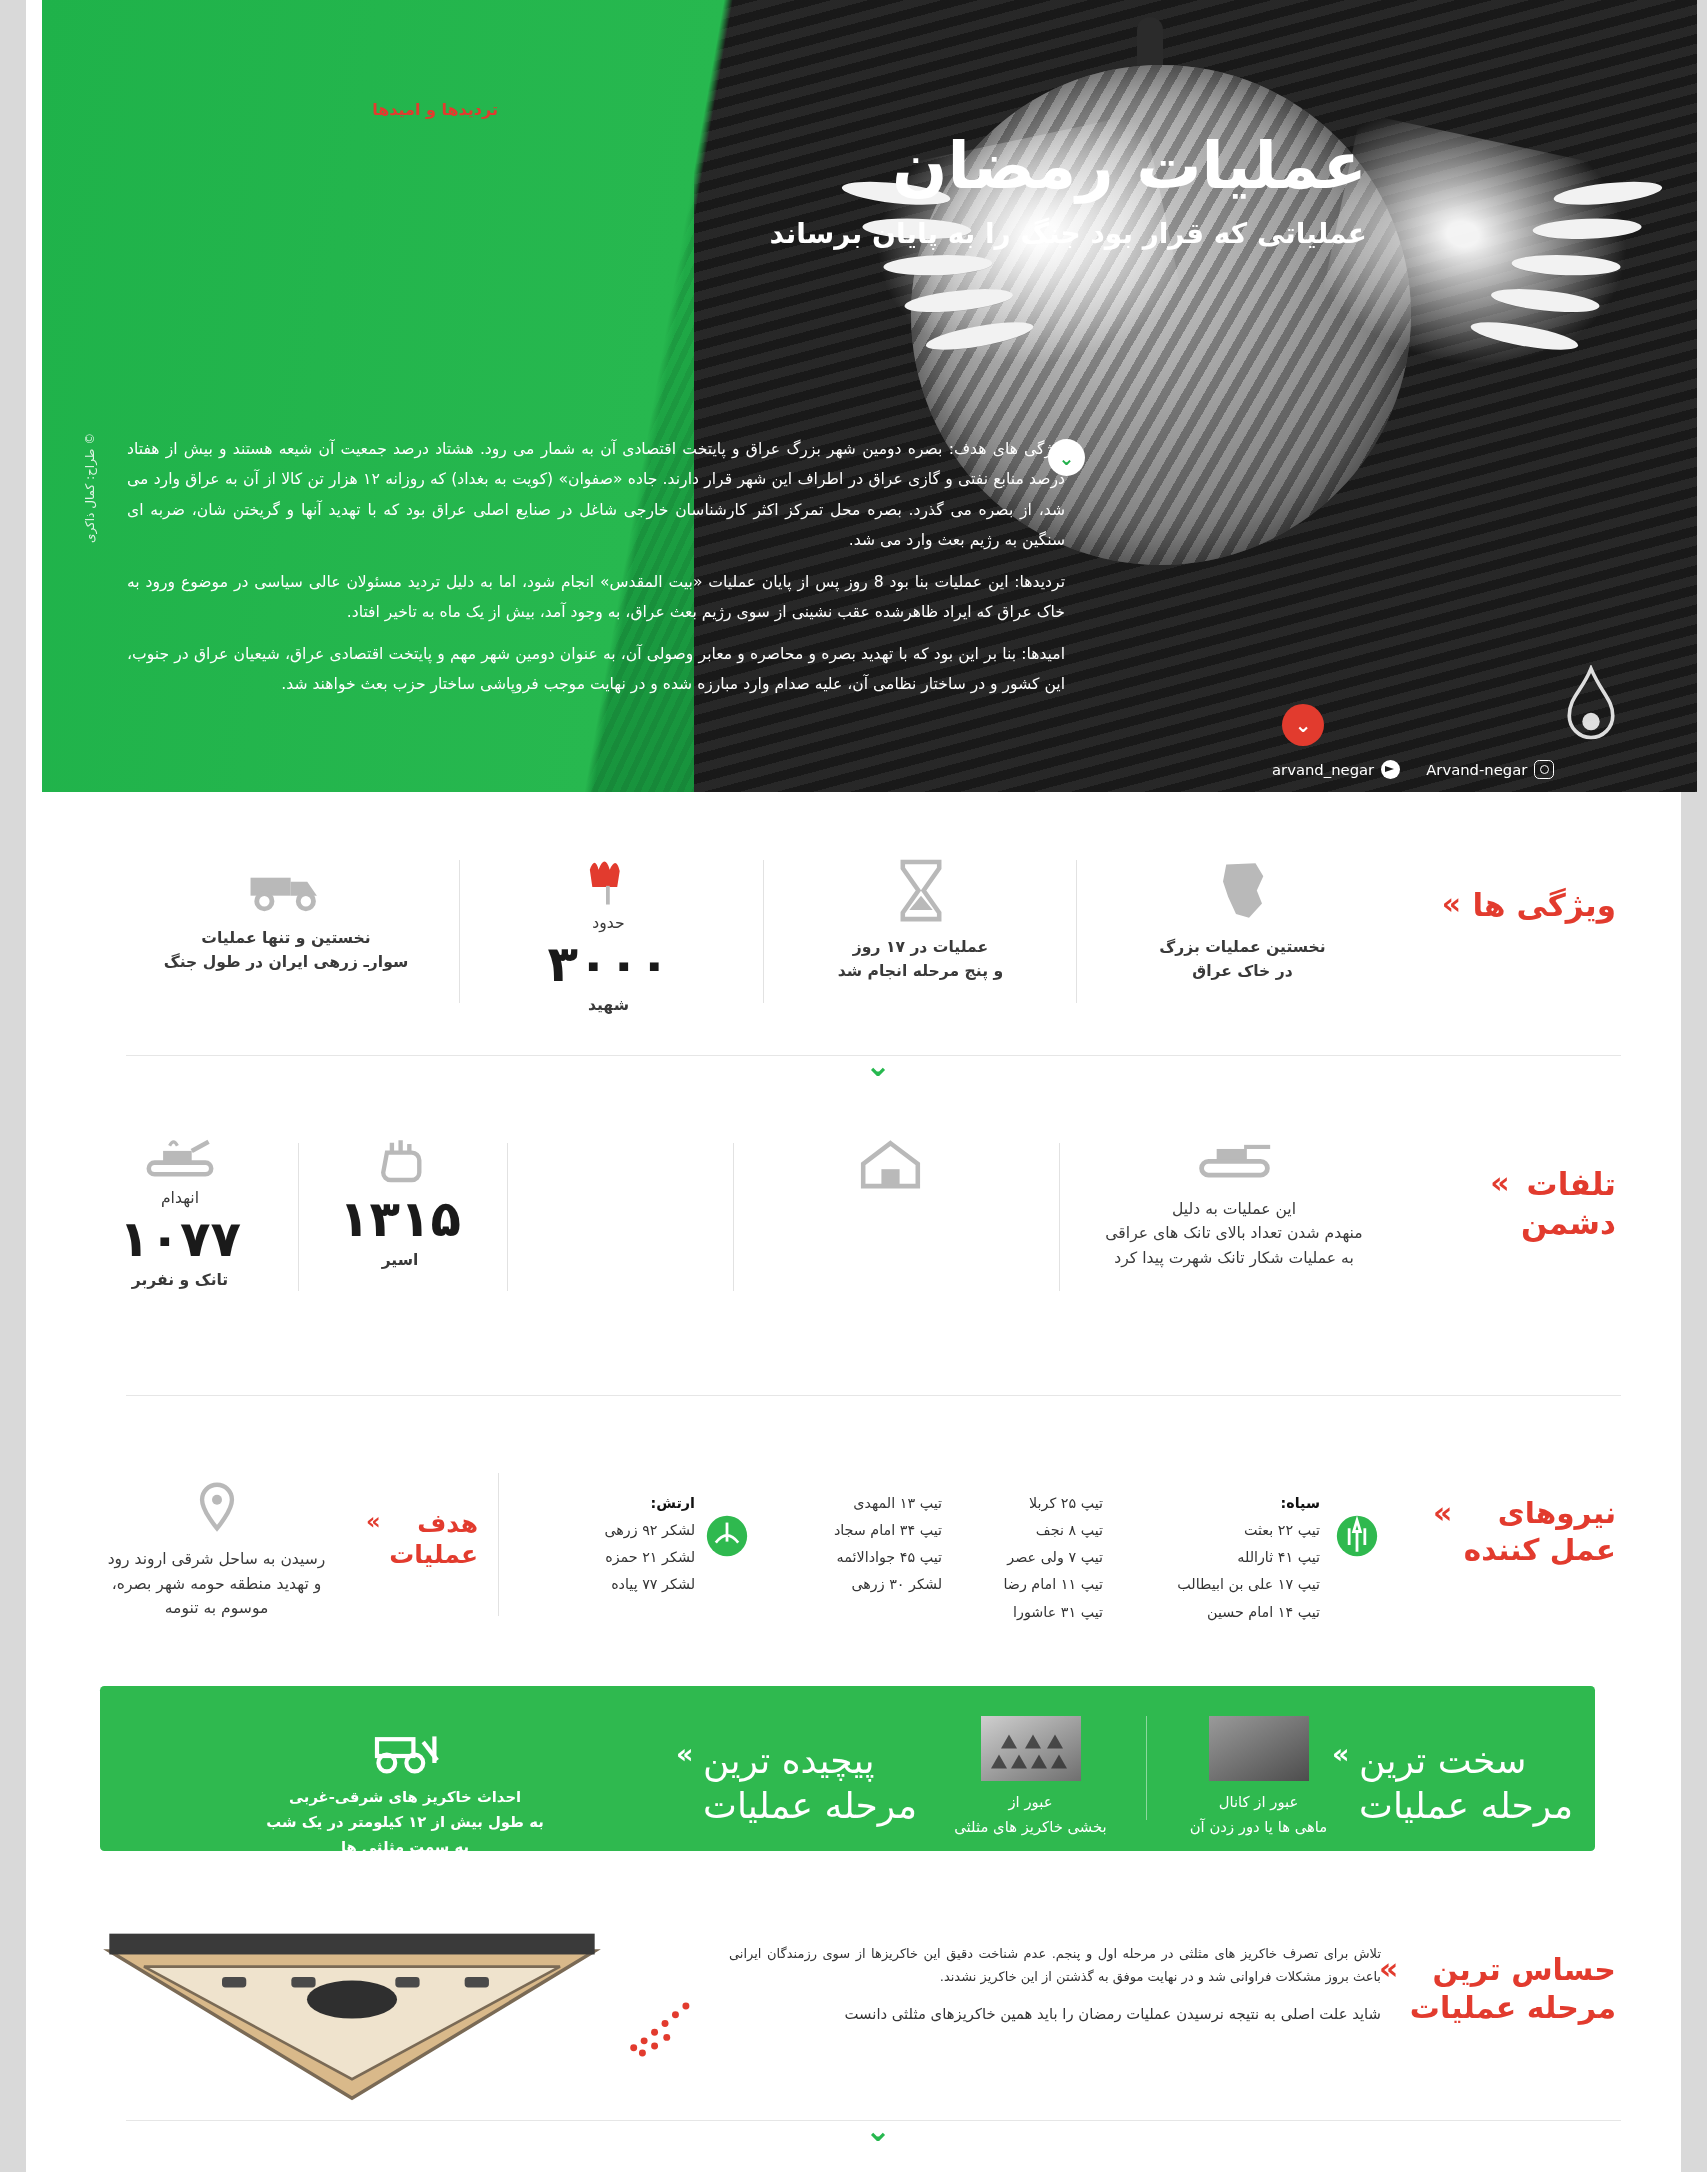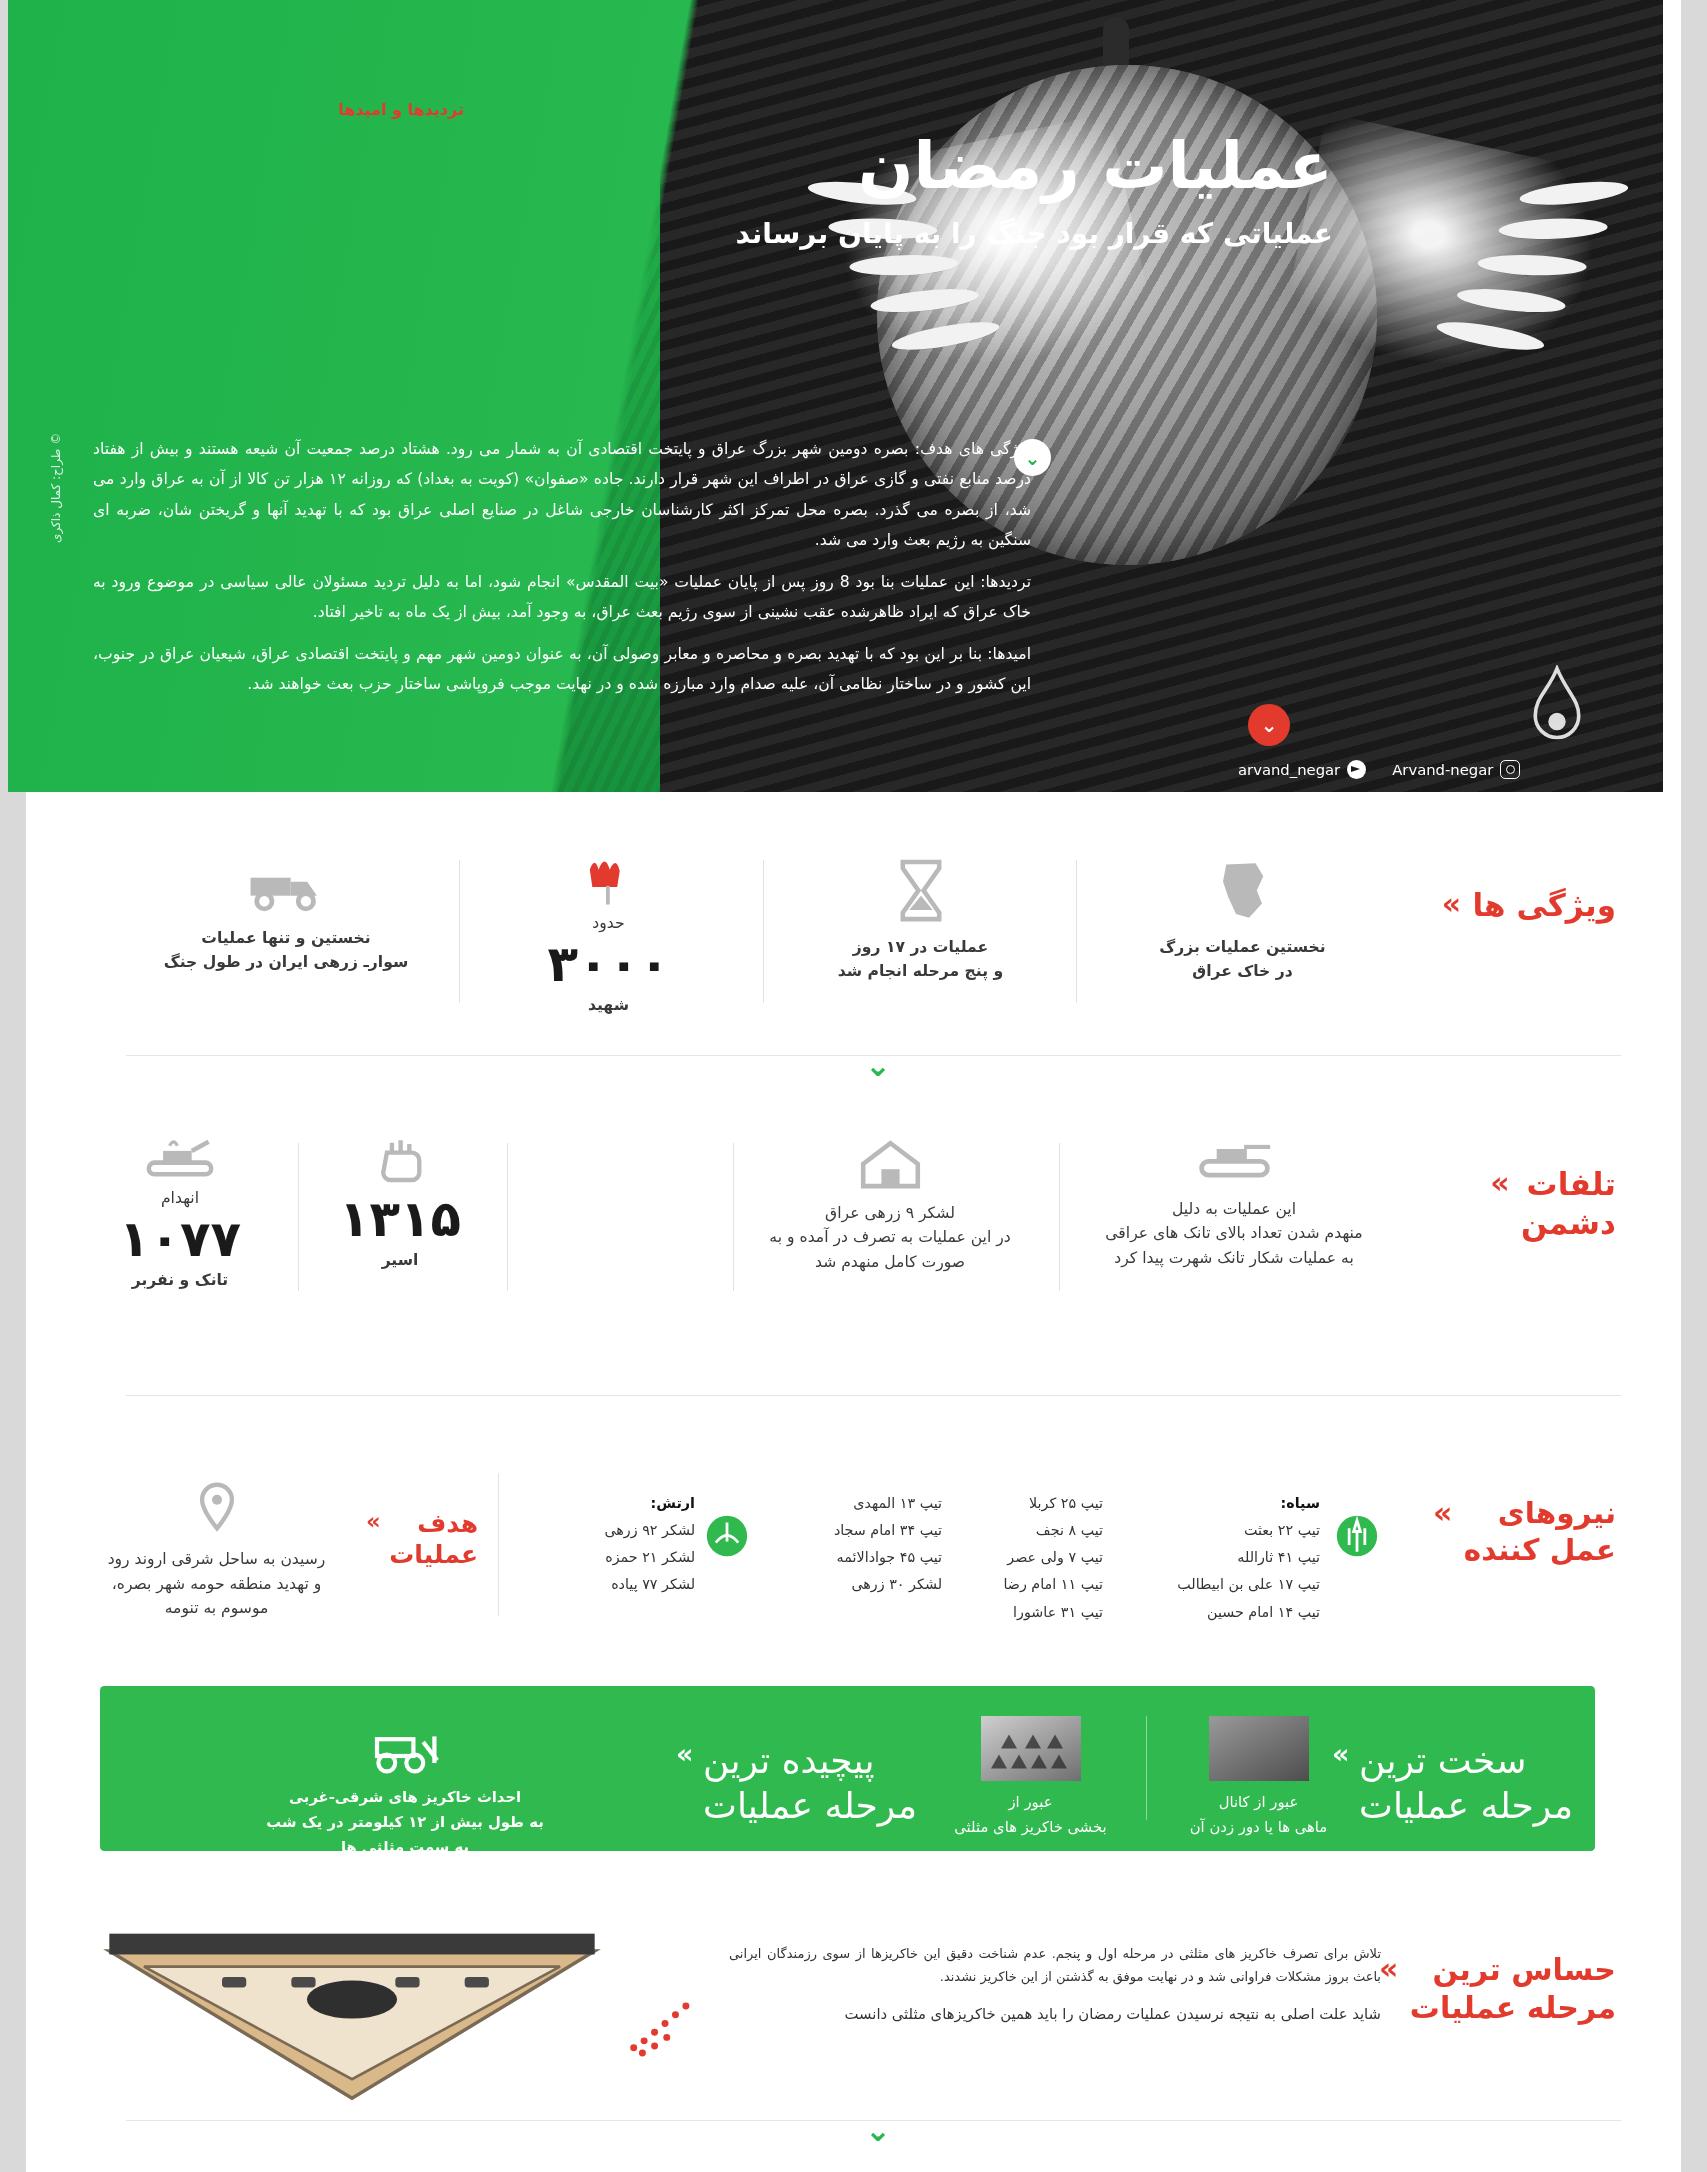--- a/index.html
+++ b/index.html
@@ -1,21 +1,21 @@
 <!DOCTYPE html>
 <html lang="fa" dir="rtl" style="font-size:7px"><head>
 <meta charset="utf-8">
 <style>
   html,body{margin:0;padding:0;background:#d9d9d9;}
   body{font-family:"DejaVu Sans","Liberation Sans",sans-serif;}
   .page{width:1707px;height:2989px;position:relative;background:#d9d9d9;overflow:hidden;}
   .sheet{position:absolute;left:26px;top:0;width:1655px;height:2989px;background:#ffffff;}
 
   
-  .hero{position:absolute;left:8px;top:0;width:1655px;height:792px;background:#1c1c1c;overflow:hidden;}
+  .hero{position:absolute;left:42px;top:0;width:1655px;height:792px;background:#1c1c1c;overflow:hidden;}
   .hero-green{position:absolute;inset:0;background:linear-gradient(100deg,#1fb24a 0%, #27b84f 38%, rgba(39,184,79,0.0) 38.5%);}
   .hero-photo-left{position:absolute;left:0;top:0;width:652px;height:812px;
      background:linear-gradient(155deg,#28b851 0%,#1fa846 55%,#17913c 100%);opacity:1;}
   .hero-photo-left:after{content:"";position:absolute;inset:0;
      background:repeating-linear-gradient(115deg, rgba(0,0,0,0.13) 0 6px, rgba(255,255,255,0.05) 6px 13px);
      mix-blend-mode:multiply;opacity:.55;}
   .hero-right{position:absolute;right:0;top:0;width:1012px;height:812px;background:#111;}
   .hero-right:before{content:"";position:absolute;inset:0;
      background:repeating-linear-gradient(165deg,#2a2a2a 0 9.6px,#1a1a1a 9.6px 19px);opacity:.9;}
   .wing{position:absolute;top:143px;width:313px;height:243px;
@@ -206,23 +206,20 @@
 منهدم شدن تعداد بالای تانک های عراقی
 به عملیات شکار تانک شهرت پیدا کرد</div>
     </div>
     <div class="divider-v" style="right:621px;top:48px;height:148px;"></div>
 
     <div style="position:absolute;right:652px;top:43px;width:278px;text-align:center;">
       <svg width="65" height="52" viewBox="0 0 100 80" class="icon">
         <path d="M50 8 L92 40 v34 H8 V40Z" fill="none" stroke="#b9b9b9" stroke-width="7"></path>
         <rect x="36" y="48" width="28" height="26" fill="#b9b9b9"></rect>
       </svg>
-      <div class="label" style="white-space:pre-line;margin-top:11.3px;">لشکر ۹ زرهی عراق
-در این عملیات به تصرف در آمده و به
-صورت کامل منهدم شد</div>
     </div>
     <div class="divider-v" style="right:947px;top:48px;height:148px;"></div>
 
     <div class="divider-v" style="right:1173px;top:48px;height:148px;"></div>
 
     <div style="position:absolute;right:1190px;top:39px;width:182px;text-align:center;">
       <svg width="56" height="56" viewBox="0 0 90 90" class="icon">
         <path d="M24 30 h40 a12 12 0 0 1 12 12 v20 a12 12 0 0 1 -12 12 H30 a12 12 0 0 1 -12 -12Z" fill="none" stroke="#b9b9b9" stroke-width="7"></path>
         <path d="M32 30 v-16 M46 30 v-20 M60 30 v-14" stroke="#b9b9b9" stroke-width="7" fill="none"></path>
       </svg>

